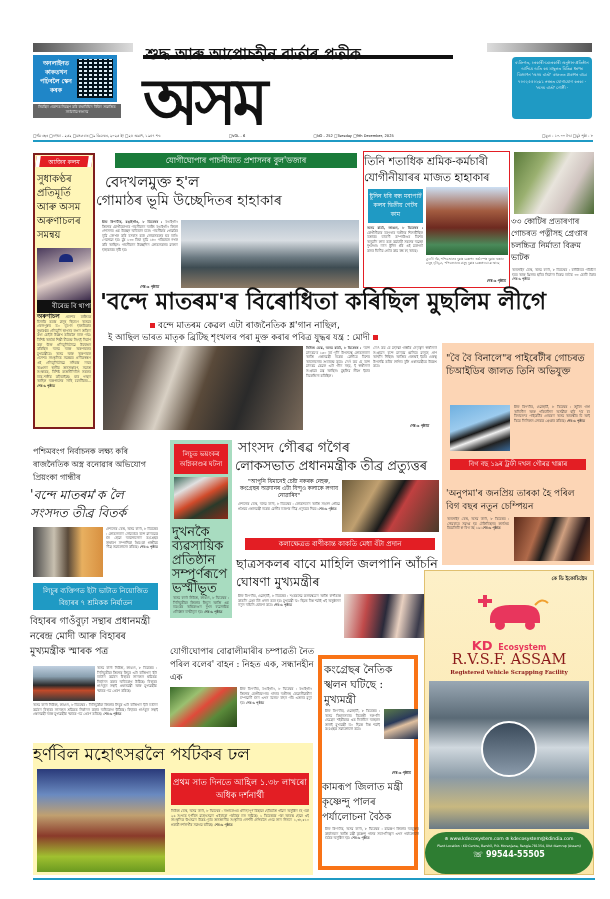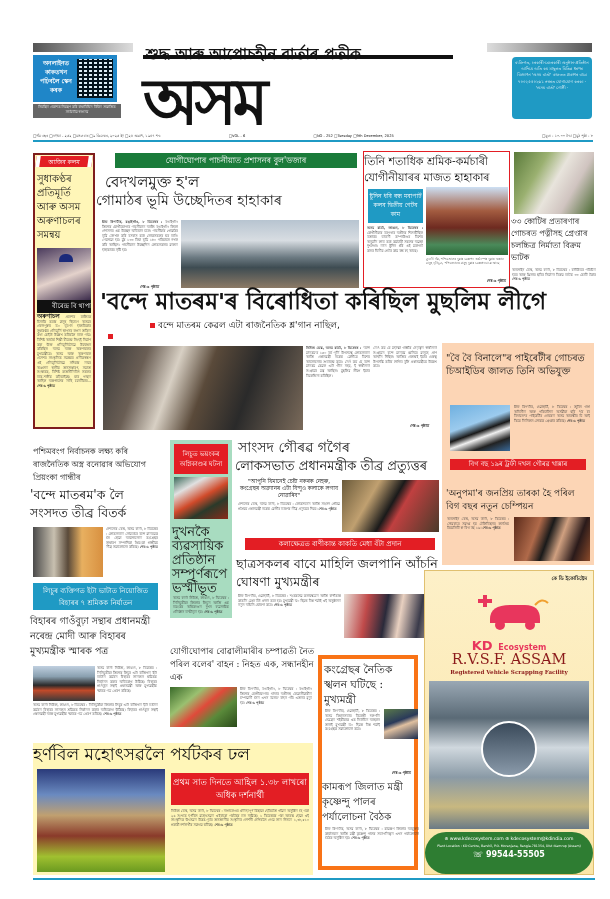--- a/index.html
+++ b/index.html
@@ -94,20 +94,21 @@
   <span>অনলাইন ডেস্ক, অসম বাৰ্তা, ৮ ডিচেম্বৰ : বলীউডৰ পৰিচিত হৰৰ আৰু থ্ৰিলাৰ ছবিৰ নিৰ্মাতা বিক্ৰম ভাটক ৩৩ কোটি টকাৰ</span>
   <b>শেষ-৬ পৃষ্ঠাত</b>
 </div>
 
 <div class="abs headline" style="left:100px;top:288px;width:500px;font-size:23px;font-weight:bold;white-space:nowrap;">'বন্দে মাতৰম'ৰ বিৰোধিতা কৰিছিল মুছলিম লীগে</div>
 <div class="abs" style="left:150px;top:318px;width:300px;font-size:9px;white-space:nowrap;">
   <span style="display:inline-block;width:5px;height:5px;background:#e31e24;"></span>
   <span>বন্দে মাতৰম কেৱল এটা ৰাজনৈতিক শ্ল'গান নাছিল,</span>
 </div>
 <div class="abs" style="left:108px;top:331px;width:350px;font-size:8.6px;white-space:nowrap;">
+  <span>ই আছিল ভাৰত মাতৃক ব্ৰিটিছ শৃংখলৰ পৰা মুক্ত কৰাৰ পবিত্ৰ যুদ্ধৰ যন্ত্ৰ : মোদী</span>
   <span style="display:inline-block;width:5px;height:5px;background:#e31e24;"></span>
 </div>
 <div class="abs photo" style="left:103px;top:346px;width:200px;height:84px;background:linear-gradient(110deg,#3a3a3a 0%,#6a5e54 20%,#d8d0c4 35%,#5a4a3a 50%,#2a2a2a 70%,#7a6a5a 100%);"></div>
 <div class="abs body-text" style="left:306px;top:346px;width:64px;height:82px;overflow:hidden;">
   <b>নিউজ ডেস্ক, অসম বাৰ্তা, ৮ ডিচেম্বৰ :</b>
   <span>'বন্দে মাতৰম'ৰ ১৫০ বৰ্ষ পূৰ্তি উপলক্ষে লোকসভাত আজি প্ৰধানমন্ত্ৰী নৰেন্দ্ৰ মোদীয়ে বিশেষ আলোচনাৰ শুভাৰম্ভ কৰে। তেওঁ কয় যে বন্দে মাতৰম কেৱল এটা গীত নহয়, ই স্বাধীনতা সংগ্ৰামৰ মন্ত্ৰ আছিল। মুছলিম লীগে ইয়াৰ বিৰোধিতা কৰিছিল।</span>
 </div>
 <div class="abs body-text" style="left:373px;top:346px;width:64px;height:76px;overflow:hidden;">
   <span>তেওঁ কয় যে মহাত্মা গান্ধীৰ নেতৃত্বত স্বাধীনতা সংগ্ৰামত বন্দে মাতৰম ধ্বনিৰে মানুহে প্ৰাণ আহুতি দিছিল। আজিৰ প্ৰজন্মই ইয়াৰ গুৰুত্ব উপলব্ধি কৰিব লাগিব বুলি প্ৰধানমন্ত্ৰীয়ে উল্লেখ কৰে।</span>
 </div>
@@ -127,21 +128,21 @@
 <div class="abs" style="left:442px;top:485px;width:152px;height:80px;background:#fcd5b5;">
   <div class="headline" style="font-size:9px;line-height:13px;padding:2px 4px 0;">'অনুপমা'ৰ জনপ্ৰিয় তাৰকা হৈ পৰিল বিগ বছৰ নতুন চেম্পিয়ন</div>
   <div class="body-text" style="position:absolute;left:5px;top:32px;width:62px;height:44px;overflow:hidden;">
     <span>অনলাইন ডেস্ক, অসম বাৰ্তা, ৮ ডিচেম্বৰ : সোমবাৰে সমাপ্ত হয় টেলিভিছনৰ জনপ্ৰিয় ৰিয়েলিটি শ্ব' বিগ বছ ১৯।</span>
     <b>শেষ-৬ পৃষ্ঠাত</b>
   </div>
   <div class="photo" style="position:absolute;left:72px;top:32px;width:76px;height:44px;background:linear-gradient(110deg,#5a2a1a 0%,#b06a4a 30%,#1a1a1a 45%,#d0a080 60%,#2a1a1a 80%,#8a4a2a 100%);"></div>
 </div>
 
 <div class="abs headline" style="left:33px;top:445px;width:125px;font-size:8px;line-height:13px;">পশ্চিমবংগ নিৰ্বাচনক লক্ষ্য কৰি ৰাজনৈতিক অস্ত্ৰ বনোৱাৰ অভিযোগ প্ৰিয়ংকা গান্ধীৰ</div>
-<div class="abs headline" style="left:30px;top:486px;width:135px;font-size:12.5px;line-height:18px;">'বন্দে মাতৰম'ক লৈ সংসদত তীব্ৰ বিতৰ্ক</div>
+<div class="abs headline" style="left:30px;top:486px;width:135px;font-size:12.5px;line-height:18px;font-style:italic;">'বন্দে মাতৰম'ক লৈ সংসদত তীব্ৰ বিতৰ্ক</div>
 <div class="abs photo" style="left:33px;top:527px;width:70px;height:50px;background:linear-gradient(90deg,#4a4a4a 0%,#c8c0b0 30%,#5a4a3a 50%,#e8b060 70%,#d89040 100%);"></div>
 <div class="abs body-text" style="left:106px;top:527px;width:52px;height:48px;overflow:hidden;">
   <span>দেশনোৰ ডেস্ক, অসম বাৰ্তা, ৮ ডিচেম্বৰ : লোকসভাত সোমবাৰে বন্দে মাতৰমক লৈ হোৱা আলোচনাত কংগ্ৰেছৰ সাধাৰণ সম্পাদিকা প্ৰিয়ংকা গান্ধীয়ে তীব্ৰ সমালোচনা কৰিছে।</span>
   <b>শেষ-৬ পৃষ্ঠাত</b>
 </div>
 
 <div class="abs teal" style="left:33px;top:583px;width:125px;height:27px;font-size:7px;line-height:12px;text-align:center;padding-top:2px;">
   <span>লিচুৰ ব্যক্তিগত ইটা ভাটাত নিয়োজিত বিহাৰৰ ৭ শ্ৰমিকক নিৰ্যাতন</span>
 </div>
 <div class="abs headline" style="left:30px;top:613px;width:132px;font-size:9.5px;line-height:15px;">বিহাৰৰ গাওঁবুঢ়া সন্থাৰ প্ৰধানমন্ত্ৰী নৰেন্দ্ৰ মোদী আৰু বিহাৰৰ মুখ্যমন্ত্ৰীক স্মাৰক পত্ৰ</div>

